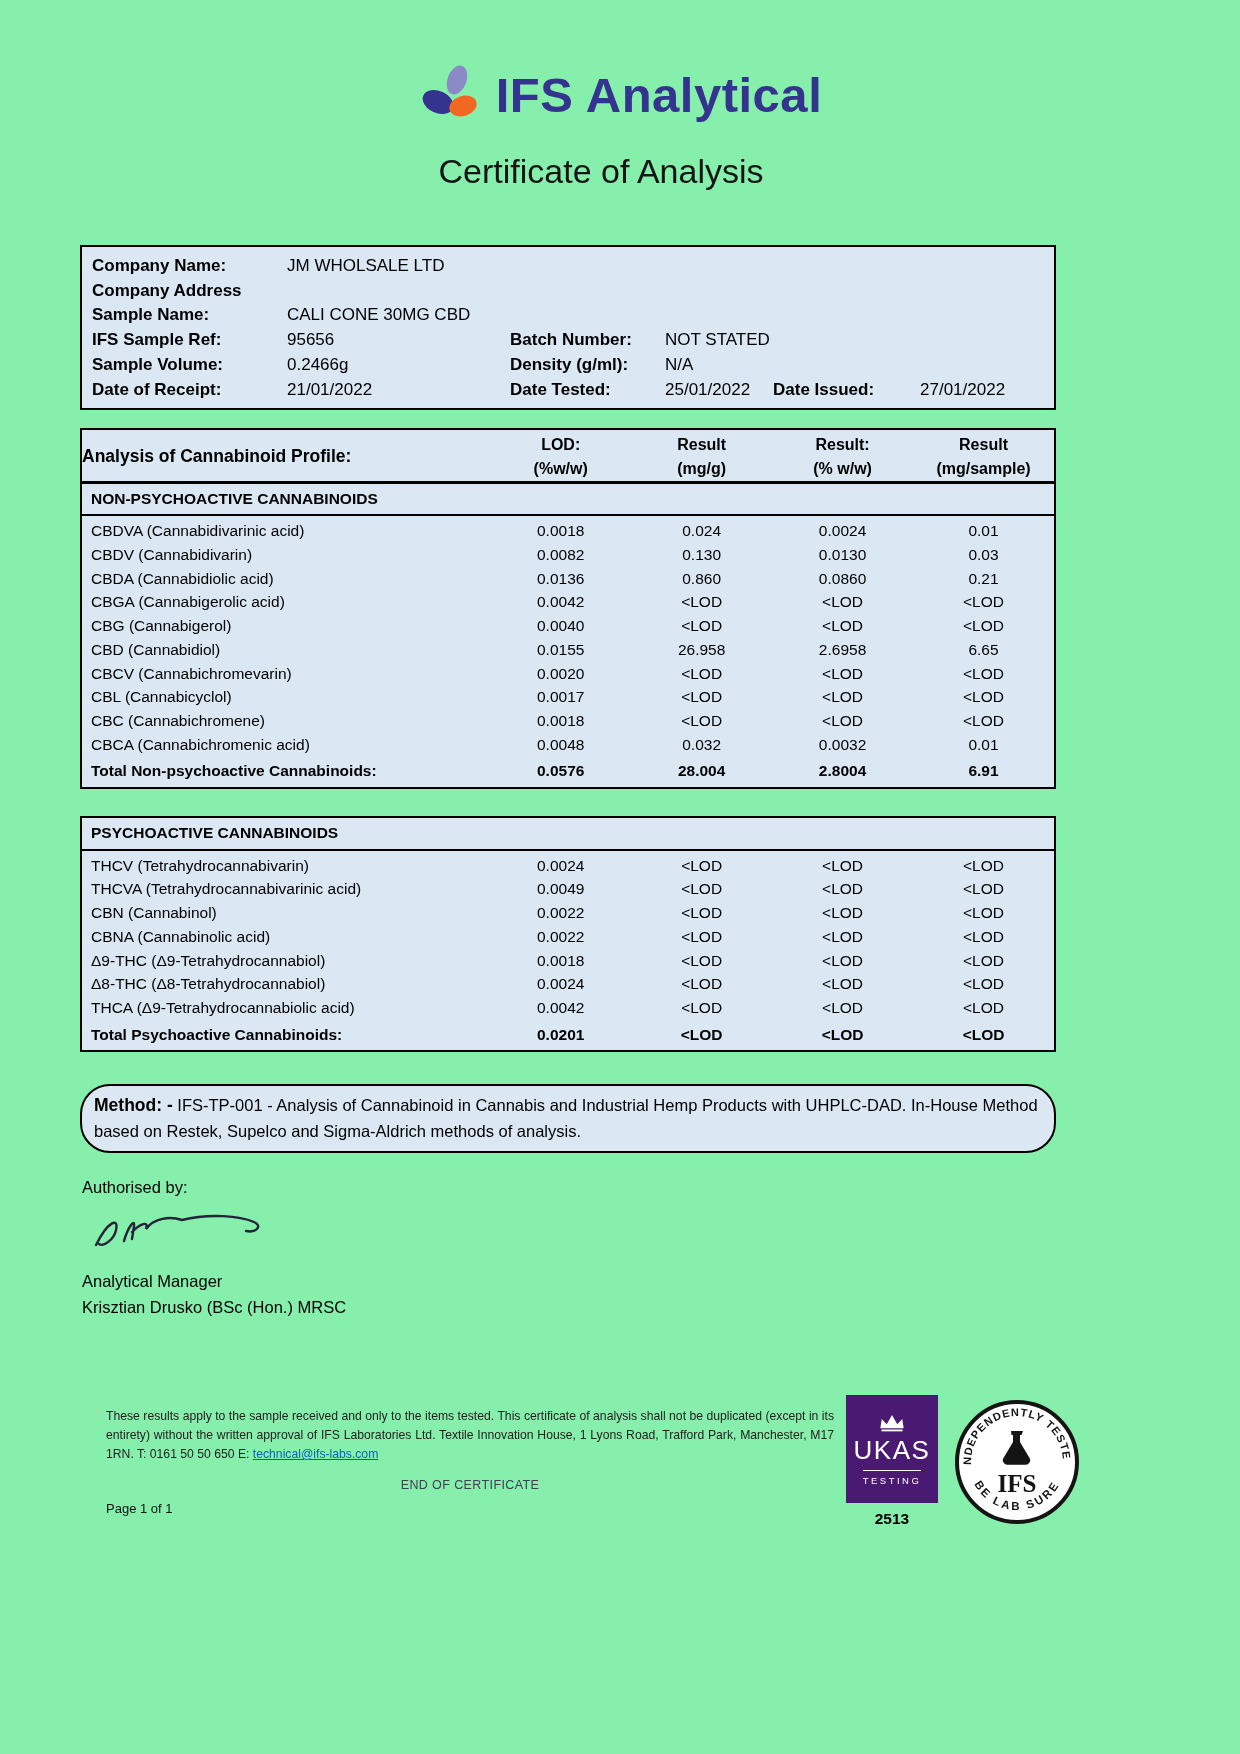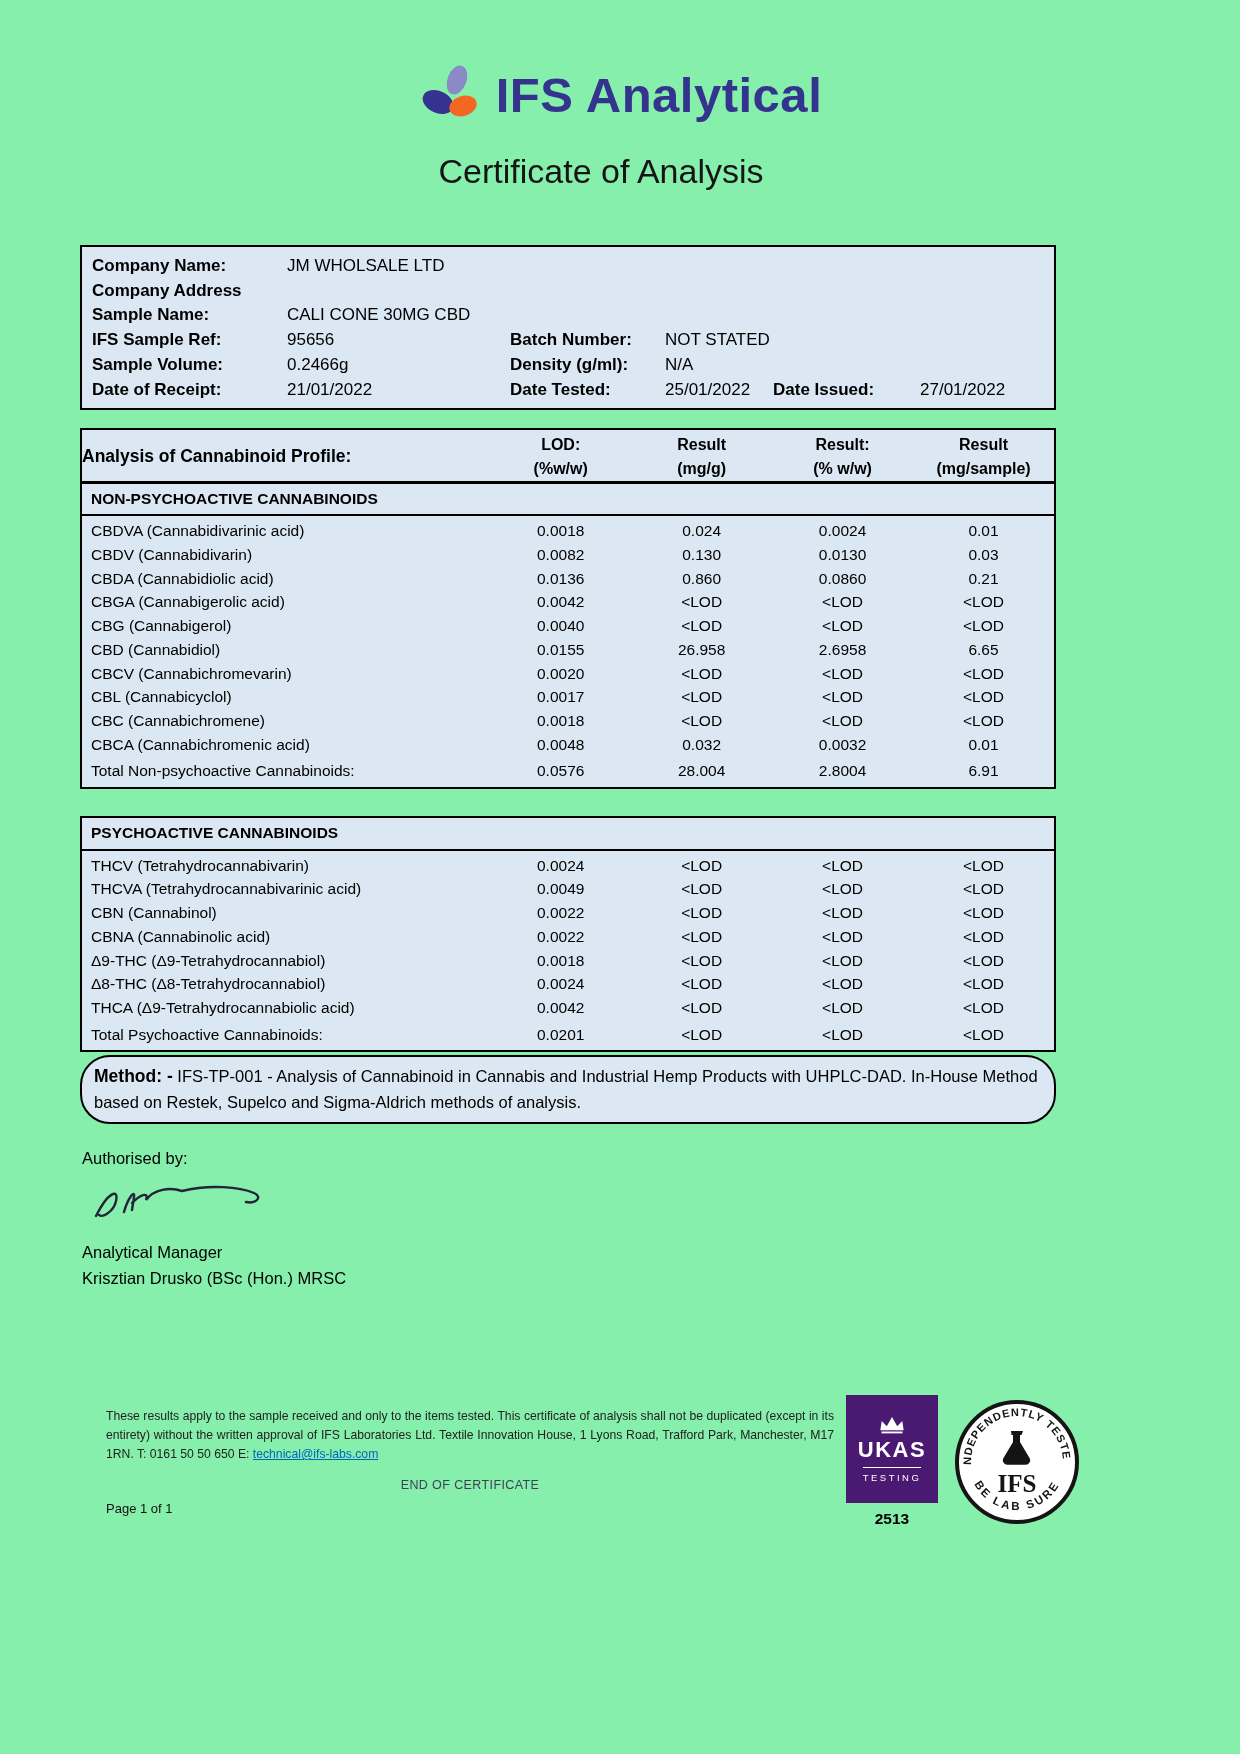--- a/index.html
+++ b/index.html
@@ -30,44 +30,44 @@
   .data-table{width:100%;border-collapse:collapse;font-size:15.5px;}
   .data-table td{padding:0;}
   .h-name{font-size:17.5px;font-weight:bold;padding:4px 0 4px 9px;vertical-align:middle;}
   .h-col{text-align:center;font-weight:bold;line-height:1.3;padding:5px 0 4px;font-size:16px;}
   .hdr-row td{border-bottom:3px solid #000;}
   .section-row td{font-weight:bold;padding:3px 9px 4px;border-bottom:2px solid #000;font-size:15.5px;}
   .data-table tbody td{line-height:23.7px;}
   .data-table tbody tr:first-child td{padding-top:3px;}
   .c-name{padding-left:9px !important;}
   .c-num{text-align:center;}
-  .total-row td{font-weight:normal;padding:1px 0 4px;}
+  .total-row td{font-weight:bold;padding:1px 0 4px;}
   .total-row .c-name{padding-left:9px;}
 
   
-  .method-box{margin-top:3px;padding:6px 12px 8px;font-size:16.5px;line-height:1.5;border-radius:30px;}
+  .method-box{margin-top:32px;padding:6px 12px 8px;font-size:16.5px;line-height:1.5;border-radius:30px;}
   .method-label{font-weight:bold;font-size:17.5px;}
 
   
   .auth-label{margin:25px 0 0 82px;font-size:16.5px;}
   .sig{margin:8px 0 0 88px;}
   .sig-block{margin:12px 0 0 82px;font-size:16.5px;line-height:1.55;}
 
   
   .footer{position:absolute;left:106px;top:1395px;display:flex;align-items:center;}
   .footer-left{width:728px;}
   .disclaimer{font-size:12.2px;line-height:1.58;text-align:justify;color:#222;}
   .email{color:#0563c1;text-decoration:underline;cursor:pointer;}
   .end-cert{text-align:center;margin-top:14px;font-size:12.5px;color:#3d3f55;letter-spacing:0.4px;}
   .page-num{margin-top:9px;font-size:13px;color:#111;}
 
   .ukas{width:92px;margin-left:12px;text-align:center;}
   .ukas-box{width:92px;height:108px;background:#4a1a73;color:#fff;display:flex;flex-direction:column;
             align-items:center;justify-content:center;gap:3px;box-sizing:border-box;}
-  .ukas-word{font-size:22px;font-weight:bold;letter-spacing:1.5px;}
+  .ukas-word{font-size:26px;font-weight:normal;letter-spacing:1.5px;}
   .ukas-sub{font-size:9.5px;letter-spacing:2.5px;border-top:1px solid #fff;padding-top:4px;margin-top:1px;}
   .ukas-num{font-weight:bold;font-size:15.5px;margin-top:7px;color:#000;}
 
   .stamp{margin-left:16px;}
 </style>
 </head>
 <body>
 
 <div class="page">
 

